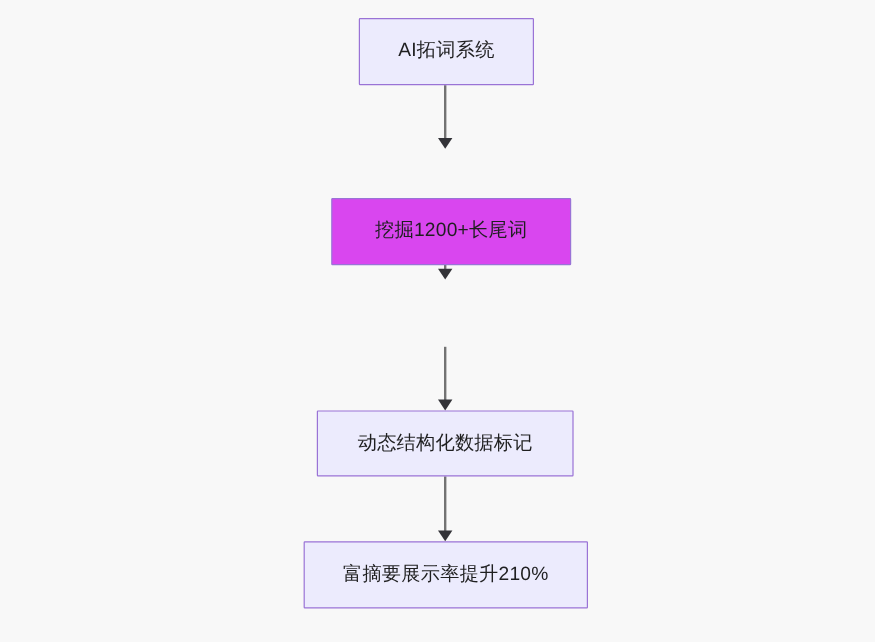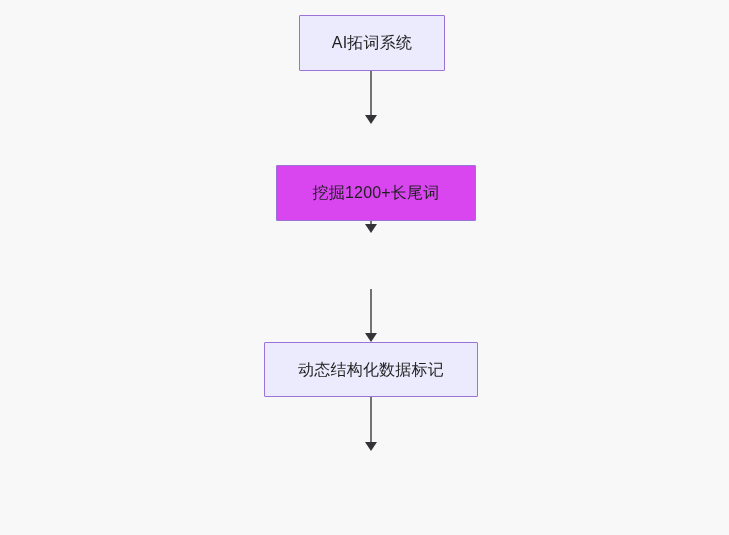--- a/index.html
+++ b/index.html
@@ -80,13 +80,16 @@
     </div>
     <div class="node" style="left: 299px; top: 15px; width: 146px; height: 56px; background: rgb(236, 235, 253); border-color: rgb(154, 115, 214); color: rgb(31, 31, 32);">
       <span class="node-label">AI拓词系统</span>
     </div>
     <div class="node" style="left: 276px; top: 124px; width: 200px; height: 56px; background: #d946ef; border-color: rgb(154, 115, 214); color: rgb(31, 31, 32); margin-top: 41px;">
       <span class="node-label">挖掘1200+长尾词</span>
     </div>
     <div class="node" style="left: 264px; top: 342px; width: 214px; height: 55px; background: rgb(236, 235, 253); border-color: rgb(154, 115, 214); color: rgb(31, 31, 32);">
       <span class="node-label">动态结构化数据标记</span>
     </div>
+    <div class="node" style="left: 253px; top: 451px; width: 237px; height: 56px; background: rgb(236, 235, 253); border-color: rgb(154, 115, 214); color: rgb(31, 31, 32);">
+      <span class="node-label">富摘要展示率提升210%</span>
+    </div>
   </div>
 
 </body></html>

